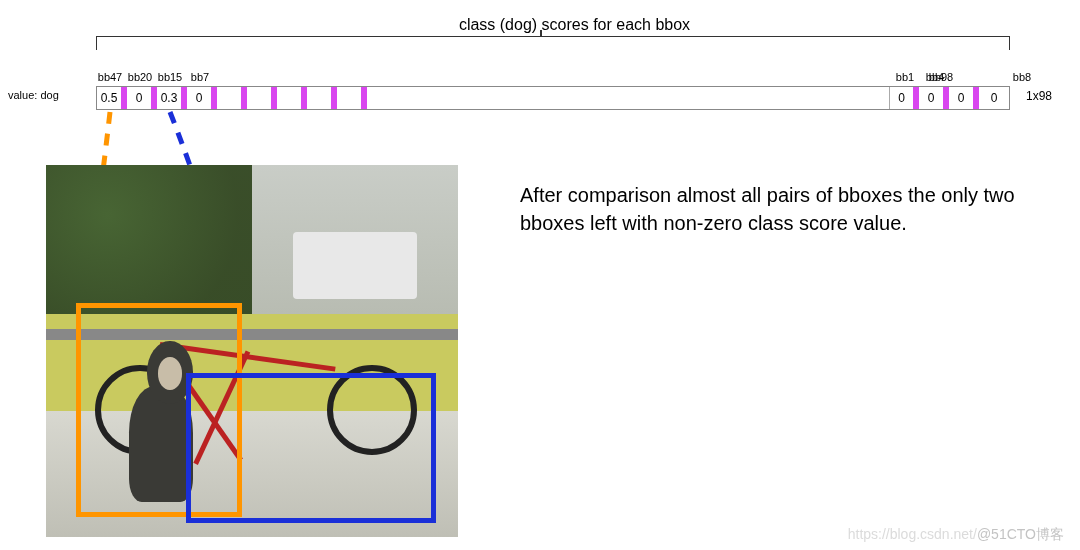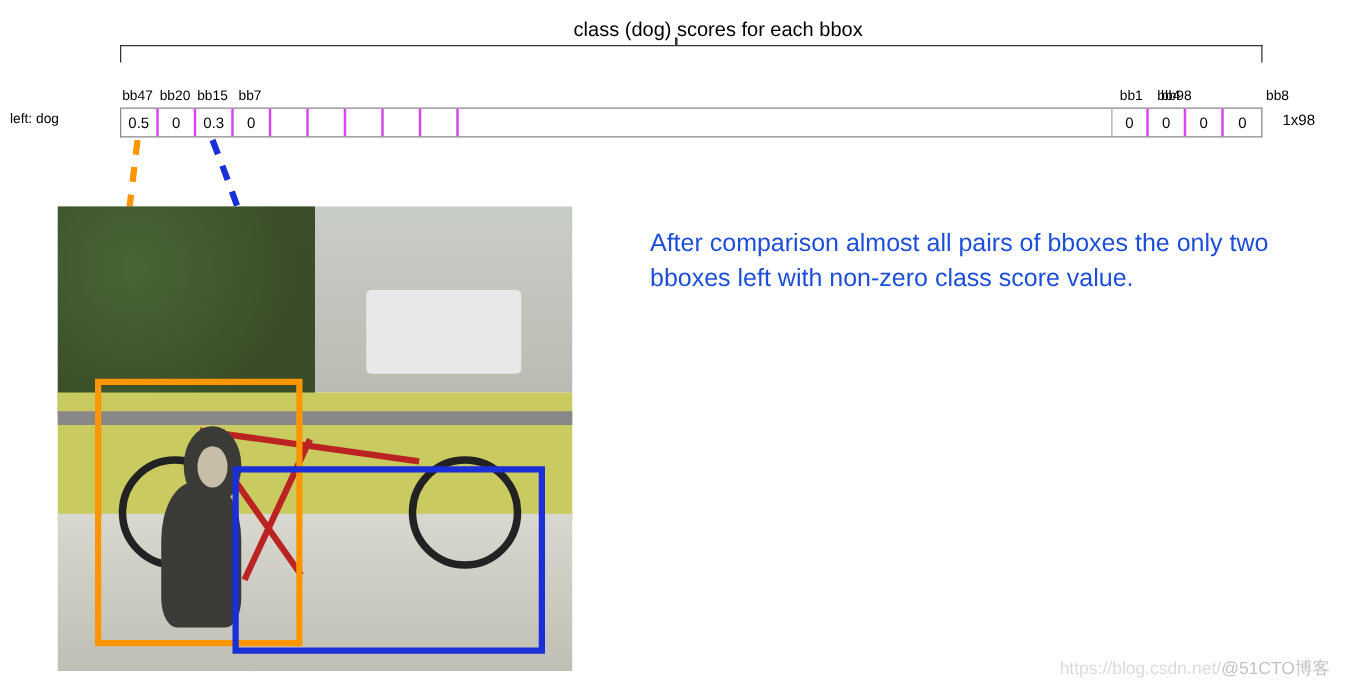--- a/index.html
+++ b/index.html
@@ -10,21 +10,21 @@
 .bracket-bar { position: absolute; left: 96px; top: 36px; width: 914px; height: 14px; border-top: 1.5px solid #333; border-left: 1.5px solid #333; border-right: 1.5px solid #333; }
 .bracket-tick { position: absolute; left: 50%; top: 30px; width: 1.5px; height: 6px; background: #333; }
 
 .class-label { position: absolute; left: 8px; top: 89px; font-size: 11px; }
 .dim-label { position: absolute; right: 28px; top: 89px; font-size: 12px; }
 
 .bb-labels { position: absolute; top: 71px; left: 0; width: 1080px; }
 .bb-label { position: absolute; font-size: 11px; text-align: center; transform: translateX(-50%); }
 
 .array-row { position: absolute; top: 86px; left: 96px; width: 914px; height: 24px; border: 1px solid #888; display: flex; }
-.cell { height: 100%; border-right: 2px solid #d946ef; display: flex; align-items: center; justify-content: center; font-size: 12px; }
+.cell { height: 100%; border-right: 6px solid #d946ef; display: flex; align-items: center; justify-content: center; font-size: 12px; }
 .cell:last-child { border-right: none; }
 .spacer { flex: 1; border-right: none; }
 
 .img-holder { position: absolute; left: 46px; top: 165px; width: 412px; height: 372px; }
 .photo { width: 100%; height: 100%; position: relative; overflow: hidden; }
 .sky { position: absolute; left: 0; top: 0; width: 100%; height: 40%; background: linear-gradient(#c9cdc7, #b8bcb2); }
 .tree { position: absolute; left: 0; top: 0; width: 50%; height: 45%; background: radial-gradient(circle at 30% 30%, #3a5a24, #2a4018 70%); opacity: 0.9; }
 .wall { position: absolute; left: 0; top: 40%; width: 100%; height: 28%; background: #c9ca5f; }
 .floor { position: absolute; left: 0; top: 66%; width: 100%; height: 34%; background: linear-gradient(#d8d8d0, #bfbfb5); }
 .railing { position: absolute; left: 0; top: 44%; width: 100%; height: 3%; background: #888; }
@@ -39,33 +39,33 @@
 .dog-body { position: absolute; left: 10%; top: 30%; width: 70%; height: 65%; background: #3a3a36; border-radius: 40% 40% 20% 20%; }
 .dog-head { position: absolute; left: 30%; top: 5%; width: 50%; height: 35%; background: #3a3a36; border-radius: 50%; }
 .dog-face { position: absolute; left: 42%; top: 14%; width: 26%; height: 18%; background: #c8bda8; border-radius: 50%; }
 
 .bbox { position: absolute; border: 5px solid; }
 .bbox.orange { border-color: #ff9500; left: 30px; top: 138px; width: 166px; height: 214px; }
 .bbox.blue { border-color: #1a2fd8; left: 140px; top: 208px; width: 250px; height: 150px; }
 
 .dash-line { position: absolute; pointer-events: none; }
 
-.explain { position: absolute; left: 520px; top: 181px; width: 540px; font-size: 20px; line-height: 1.4; color: #1d4ed8; }
+.explain { position: absolute; left: 520px; top: 181px; width: 540px; font-size: 20px; line-height: 1.4; color: #000000; }
 
 .watermark { position: absolute; right: 16px; bottom: 6px; font-size: 14px; color: #aaa; opacity: 0.7; margin-top: 40px; }
 .watermark .csdn { color: #ccc; }
 </style>
 </head>
 <body>
 
 <div class="header-label">class (dog) scores for each bbox</div>
 <div class="bracket-tick"></div>
 <div class="bracket-bar"></div>
 
-<div class="class-label">left: dog</div>
+<div class="class-label">value: dog</div>
 <div class="dim-label">1x98</div>
 
 <div class="bb-labels">
   <span class="bb-label" style="left:110px">bb47</span>
   <span class="bb-label" style="left:140px">bb20</span>
   <span class="bb-label" style="left:170px">bb15</span>
   <span class="bb-label" style="left:200px">bb7</span>
 
   <span class="bb-label" style="left:905px">bb1</span>
   <span class="bb-label" style="left:935px">bb4</span>

